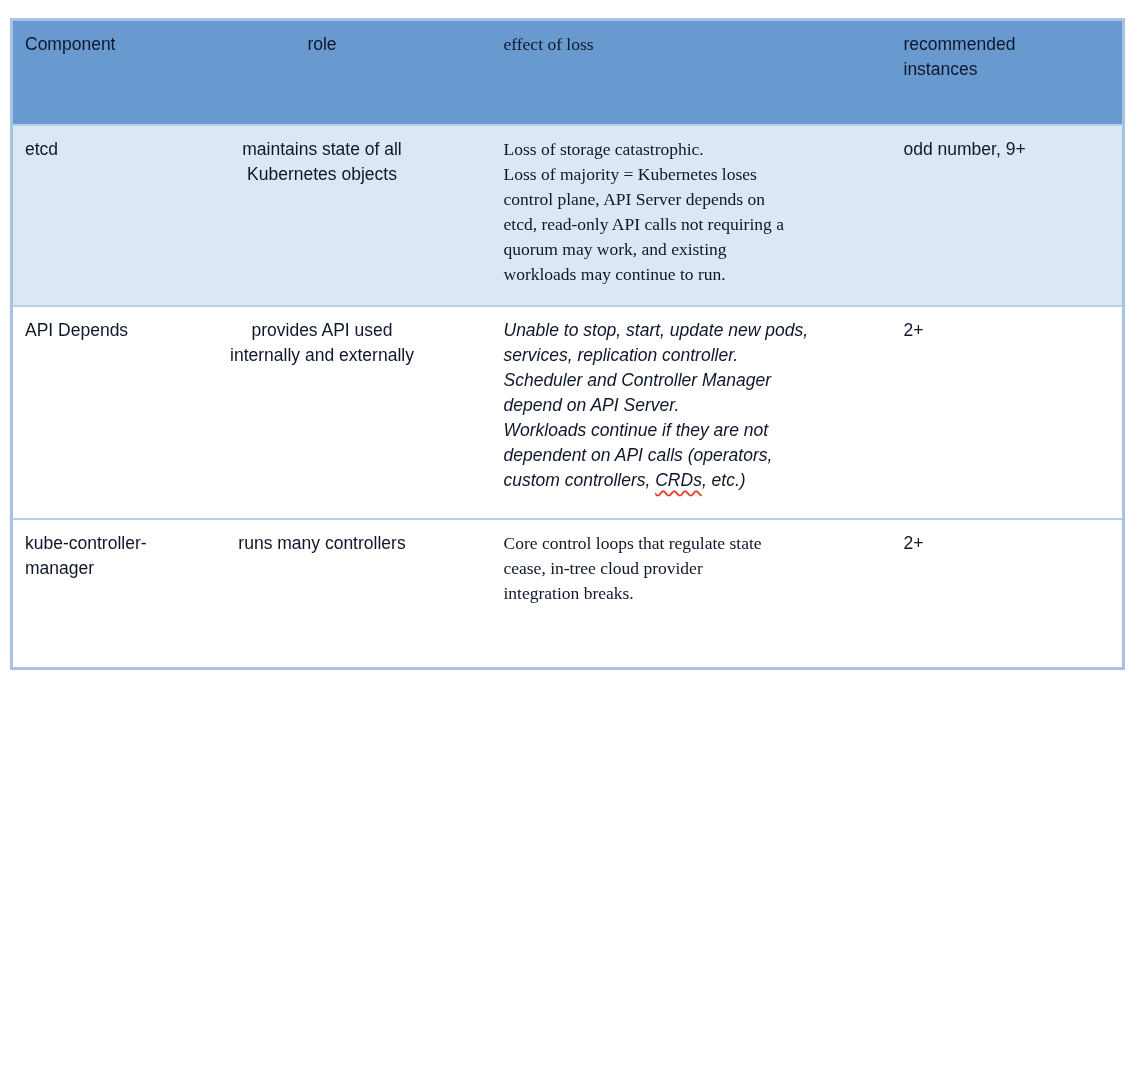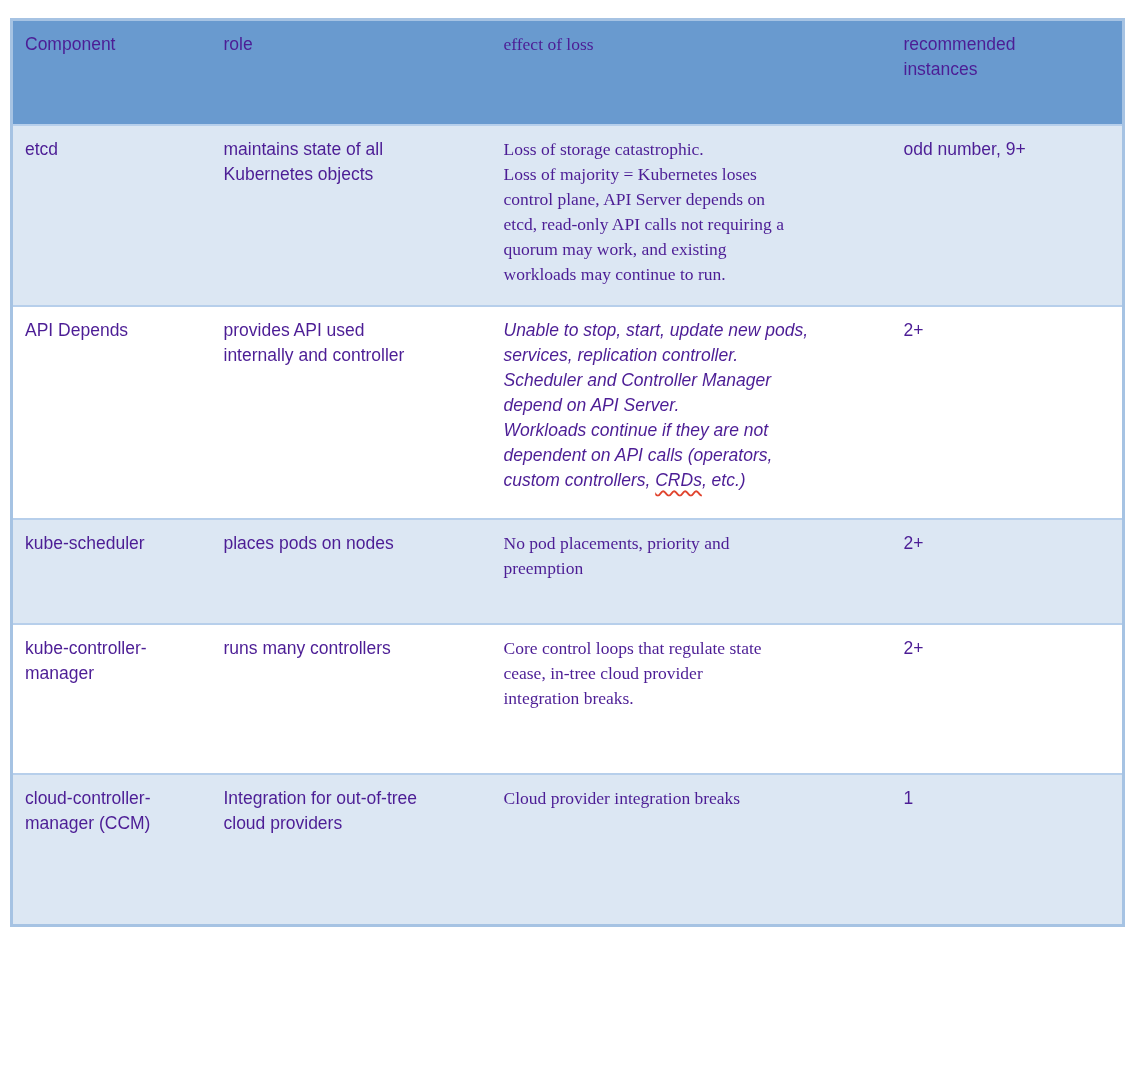--- a/index.html
+++ b/index.html
@@ -2,21 +2,21 @@
 <html><head>
 <meta charset="utf-8">
 <style>
   html, body { margin: 0; padding: 0; background: #ffffff; }
   .page {
     position: relative;
     width: 1008px;
     height: 1082px;
     background: #ffffff;
     font-family: "Liberation Sans", "DejaVu Sans", sans-serif;
-    color: #4c1d95;
+    color: #0f172a;
   }
   table.k8s-table {
     position: absolute;
     left: 10px;
     top: 18px;
     width: 1112px;
     table-layout: fixed;
     border-collapse: collapse;
     border: 3px solid #a6c3e3;
   }
@@ -34,21 +34,21 @@
   tr.band { background: #dce7f3; }
   tr.plain { background: #ffffff; }
   .r-0 { height: 181px; }
   .r-1 { height: 213px; }
   .r-2 { height: 105px; }
   .r-3 { height: 150px; }
   .r-4 { height: 152px; }
   .r-5 { height: 140px; }
   .cell-text { display: block; white-space: pre-line; }
   .w-comp  { max-width: 140px; }
-  .w-role  { max-width: 197px; }
+  .w-role  { max-width: 197px; text-align: center; }
   .w-eff   { max-width: 378px; font-family: Liberation Serif, serif; }
   .w-inst  { max-width: 175px; }
   .squiggle {
     text-decoration-line: underline;
     text-decoration-style: wavy;
     text-decoration-color: #e0442e;
     text-decoration-thickness: 2px;
     text-underline-offset: 4px;
   }
   .eff-flow { display: block; white-space: pre-line; max-width: 378px; font-style: italic; }
@@ -98,79 +98,50 @@
         <td>
             <span class="cell-text w-inst">odd number, 9+</span>
           </td>
       </tr>
 
       <tr class="plain r-1">
         <td>
             <span class="cell-text w-comp">API Depends</span>
           </td>
         <td>
-            <span class="cell-text w-role">provides API used internally and controller</span>
+            <span class="cell-text w-role">provides API used internally and externally</span>
           </td>
         <td>
           <span class="eff-flow"><span>Unable to stop, start, update new pods,
 services, replication controller.
 Scheduler and Controller Manager
 depend on API Server.
 Workloads continue if they are not
 dependent on API calls (operators,
 custom controllers, </span><span class="squiggle">CRDs</span><span>, etc.)</span></span>
         </td>
         <td>
             <span class="cell-text w-inst">2+</span>
           </td>
       </tr>
 
-      <tr class="band r-2">
-        <td>
-            <span class="cell-text w-comp">kube-scheduler</span>
-          </td>
-        <td>
-            <span class="cell-text w-role">places pods on nodes</span>
-          </td>
-        <td>
-            <span class="cell-text w-eff">No pod placements, priority and
-preemption</span>
-          </td>
-        <td>
-            <span class="cell-text w-inst">2+</span>
-          </td>
-      </tr>
 
       <tr class="plain r-3">
         <td>
             <span class="cell-text w-comp">kube-controller-manager</span>
           </td>
         <td>
             <span class="cell-text w-role">runs many controllers</span>
           </td>
         <td>
             <span class="cell-text w-eff">Core control loops that regulate state
 cease, in-tree cloud provider
 integration breaks.</span>
           </td>
         <td>
             <span class="cell-text w-inst">2+</span>
           </td>
       </tr>
 
-      <tr class="band r-4">
-        <td>
-            <span class="cell-text w-comp">cloud-controller-manager (CCM)</span>
-          </td>
-        <td>
-            <span class="cell-text w-role">Integration for out-of-tree cloud providers</span>
-          </td>
-        <td>
-            <span class="cell-text w-eff">Cloud provider integration breaks</span>
-          </td>
-        <td>
-            <span class="cell-text w-inst">1</span>
-          </td>
-      </tr>
 
     </tbody>
   </table>
 </div>
 
 </body></html>

